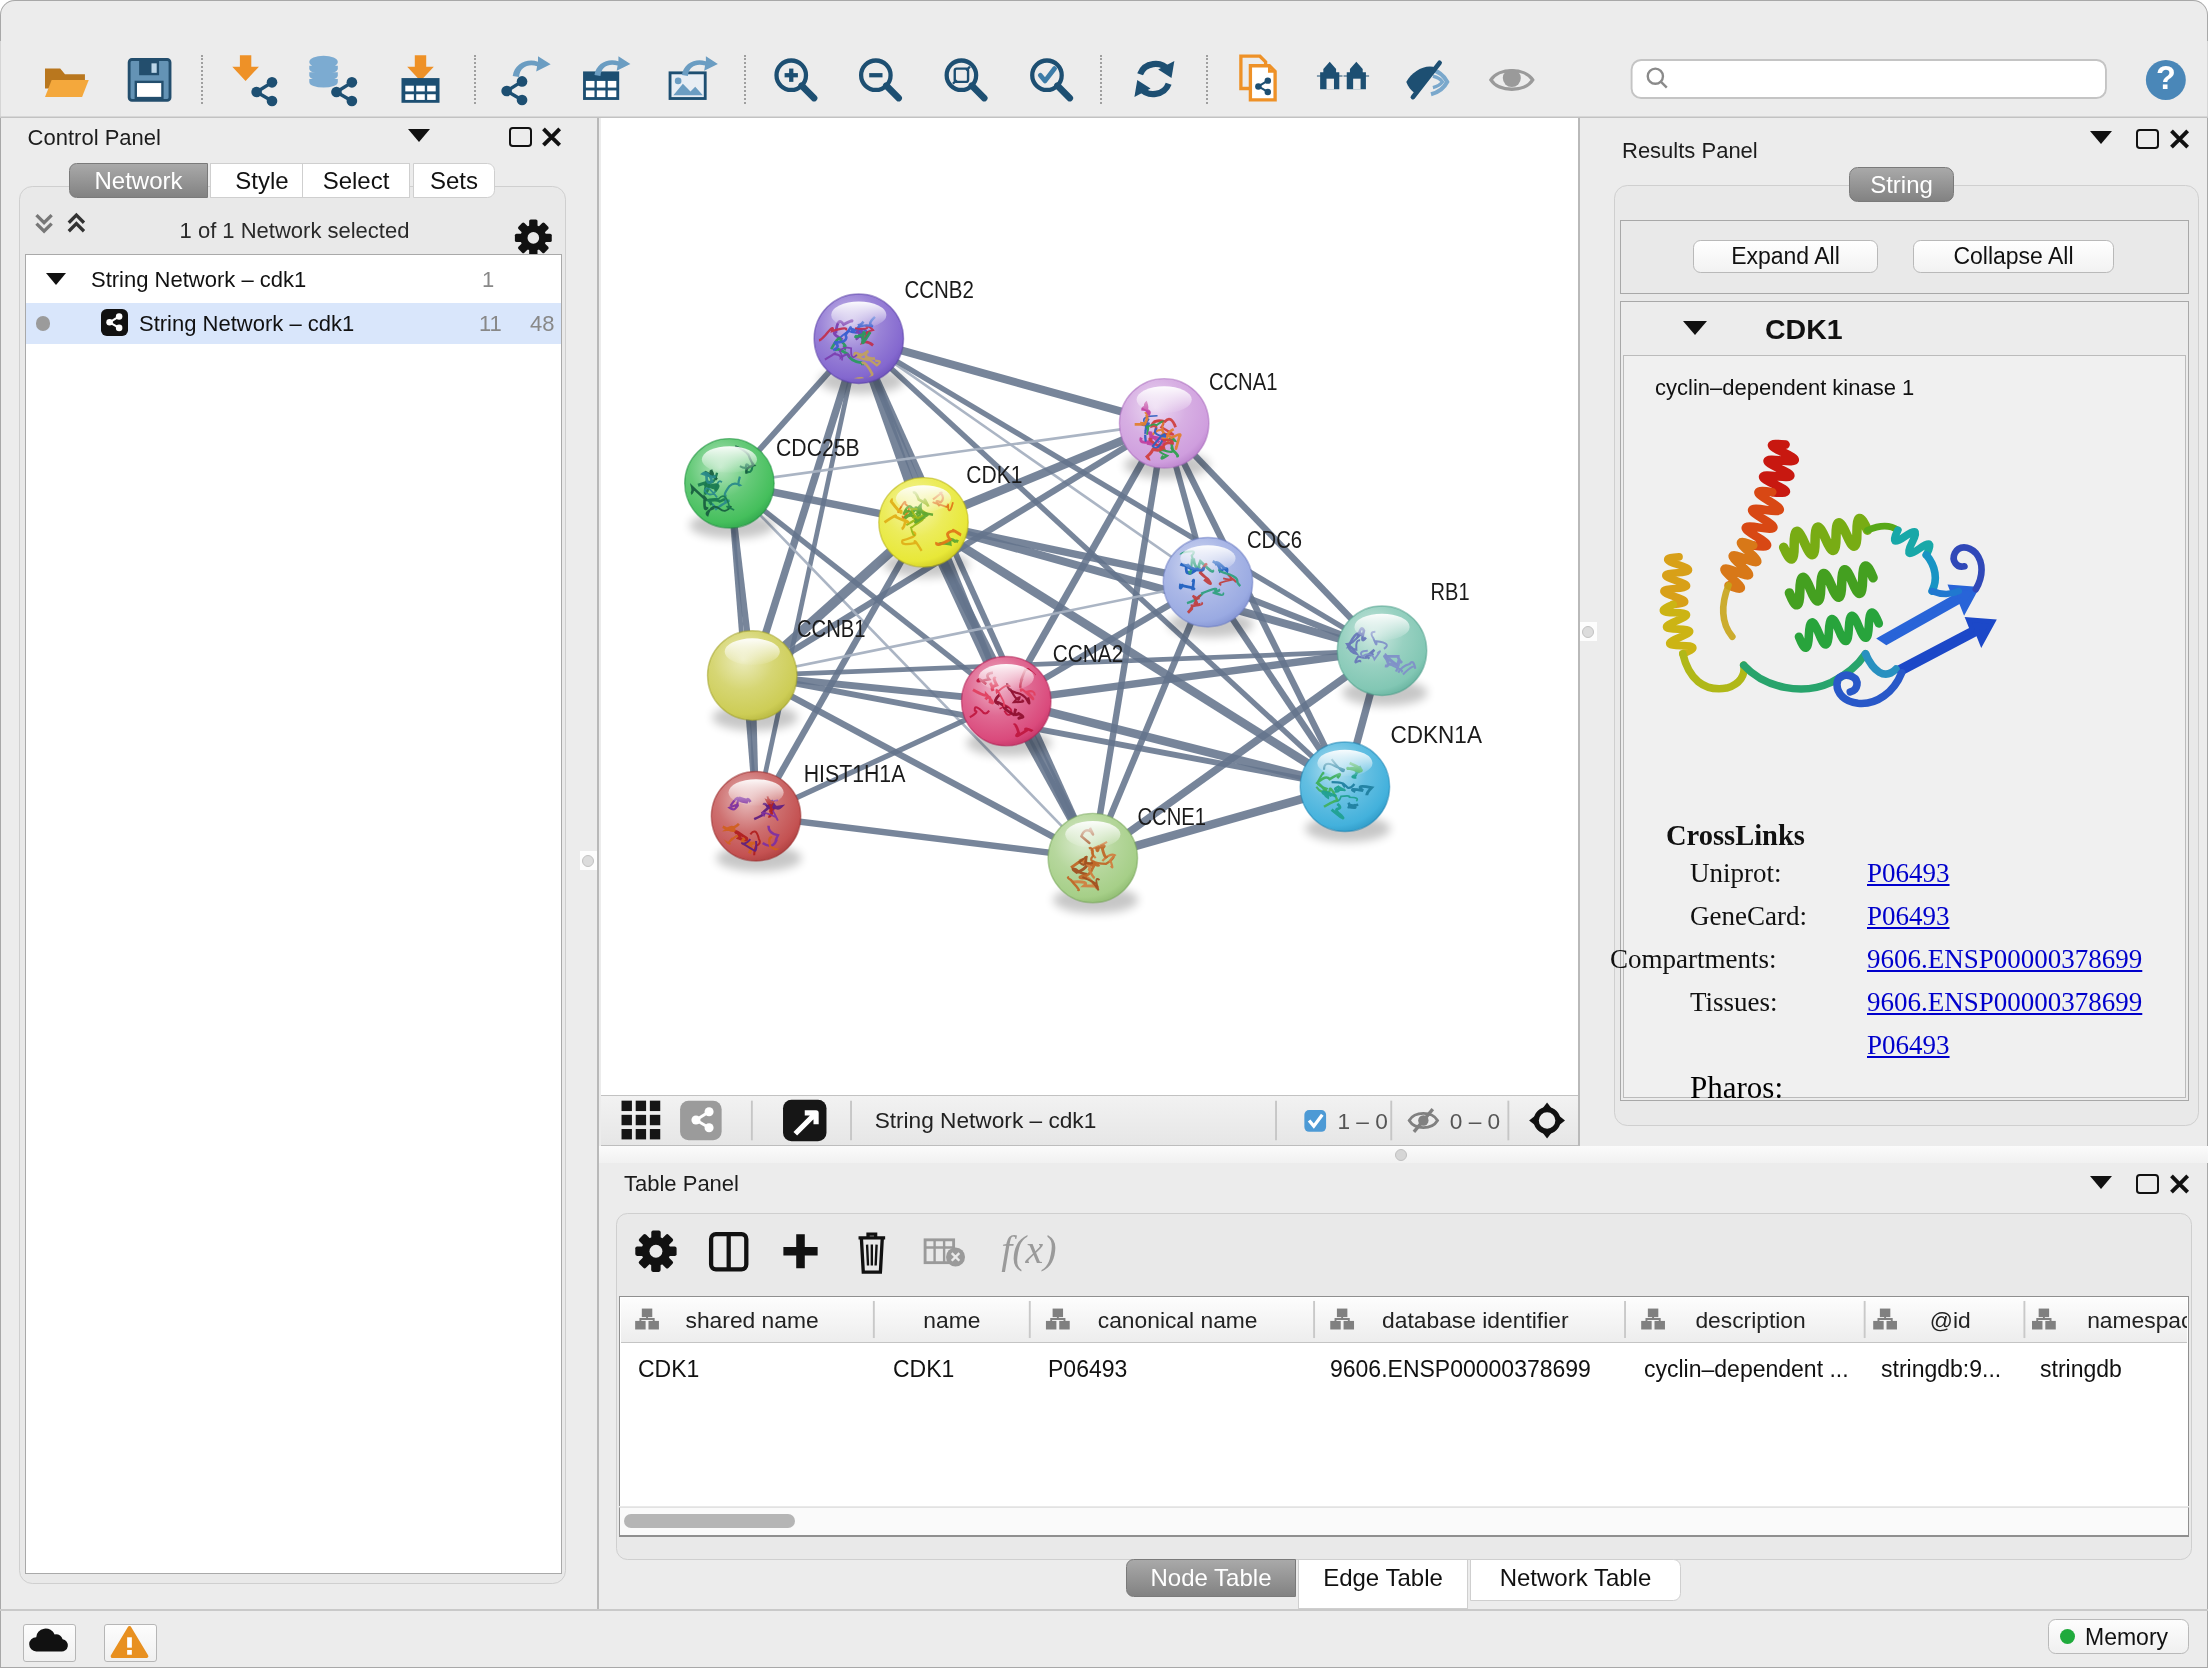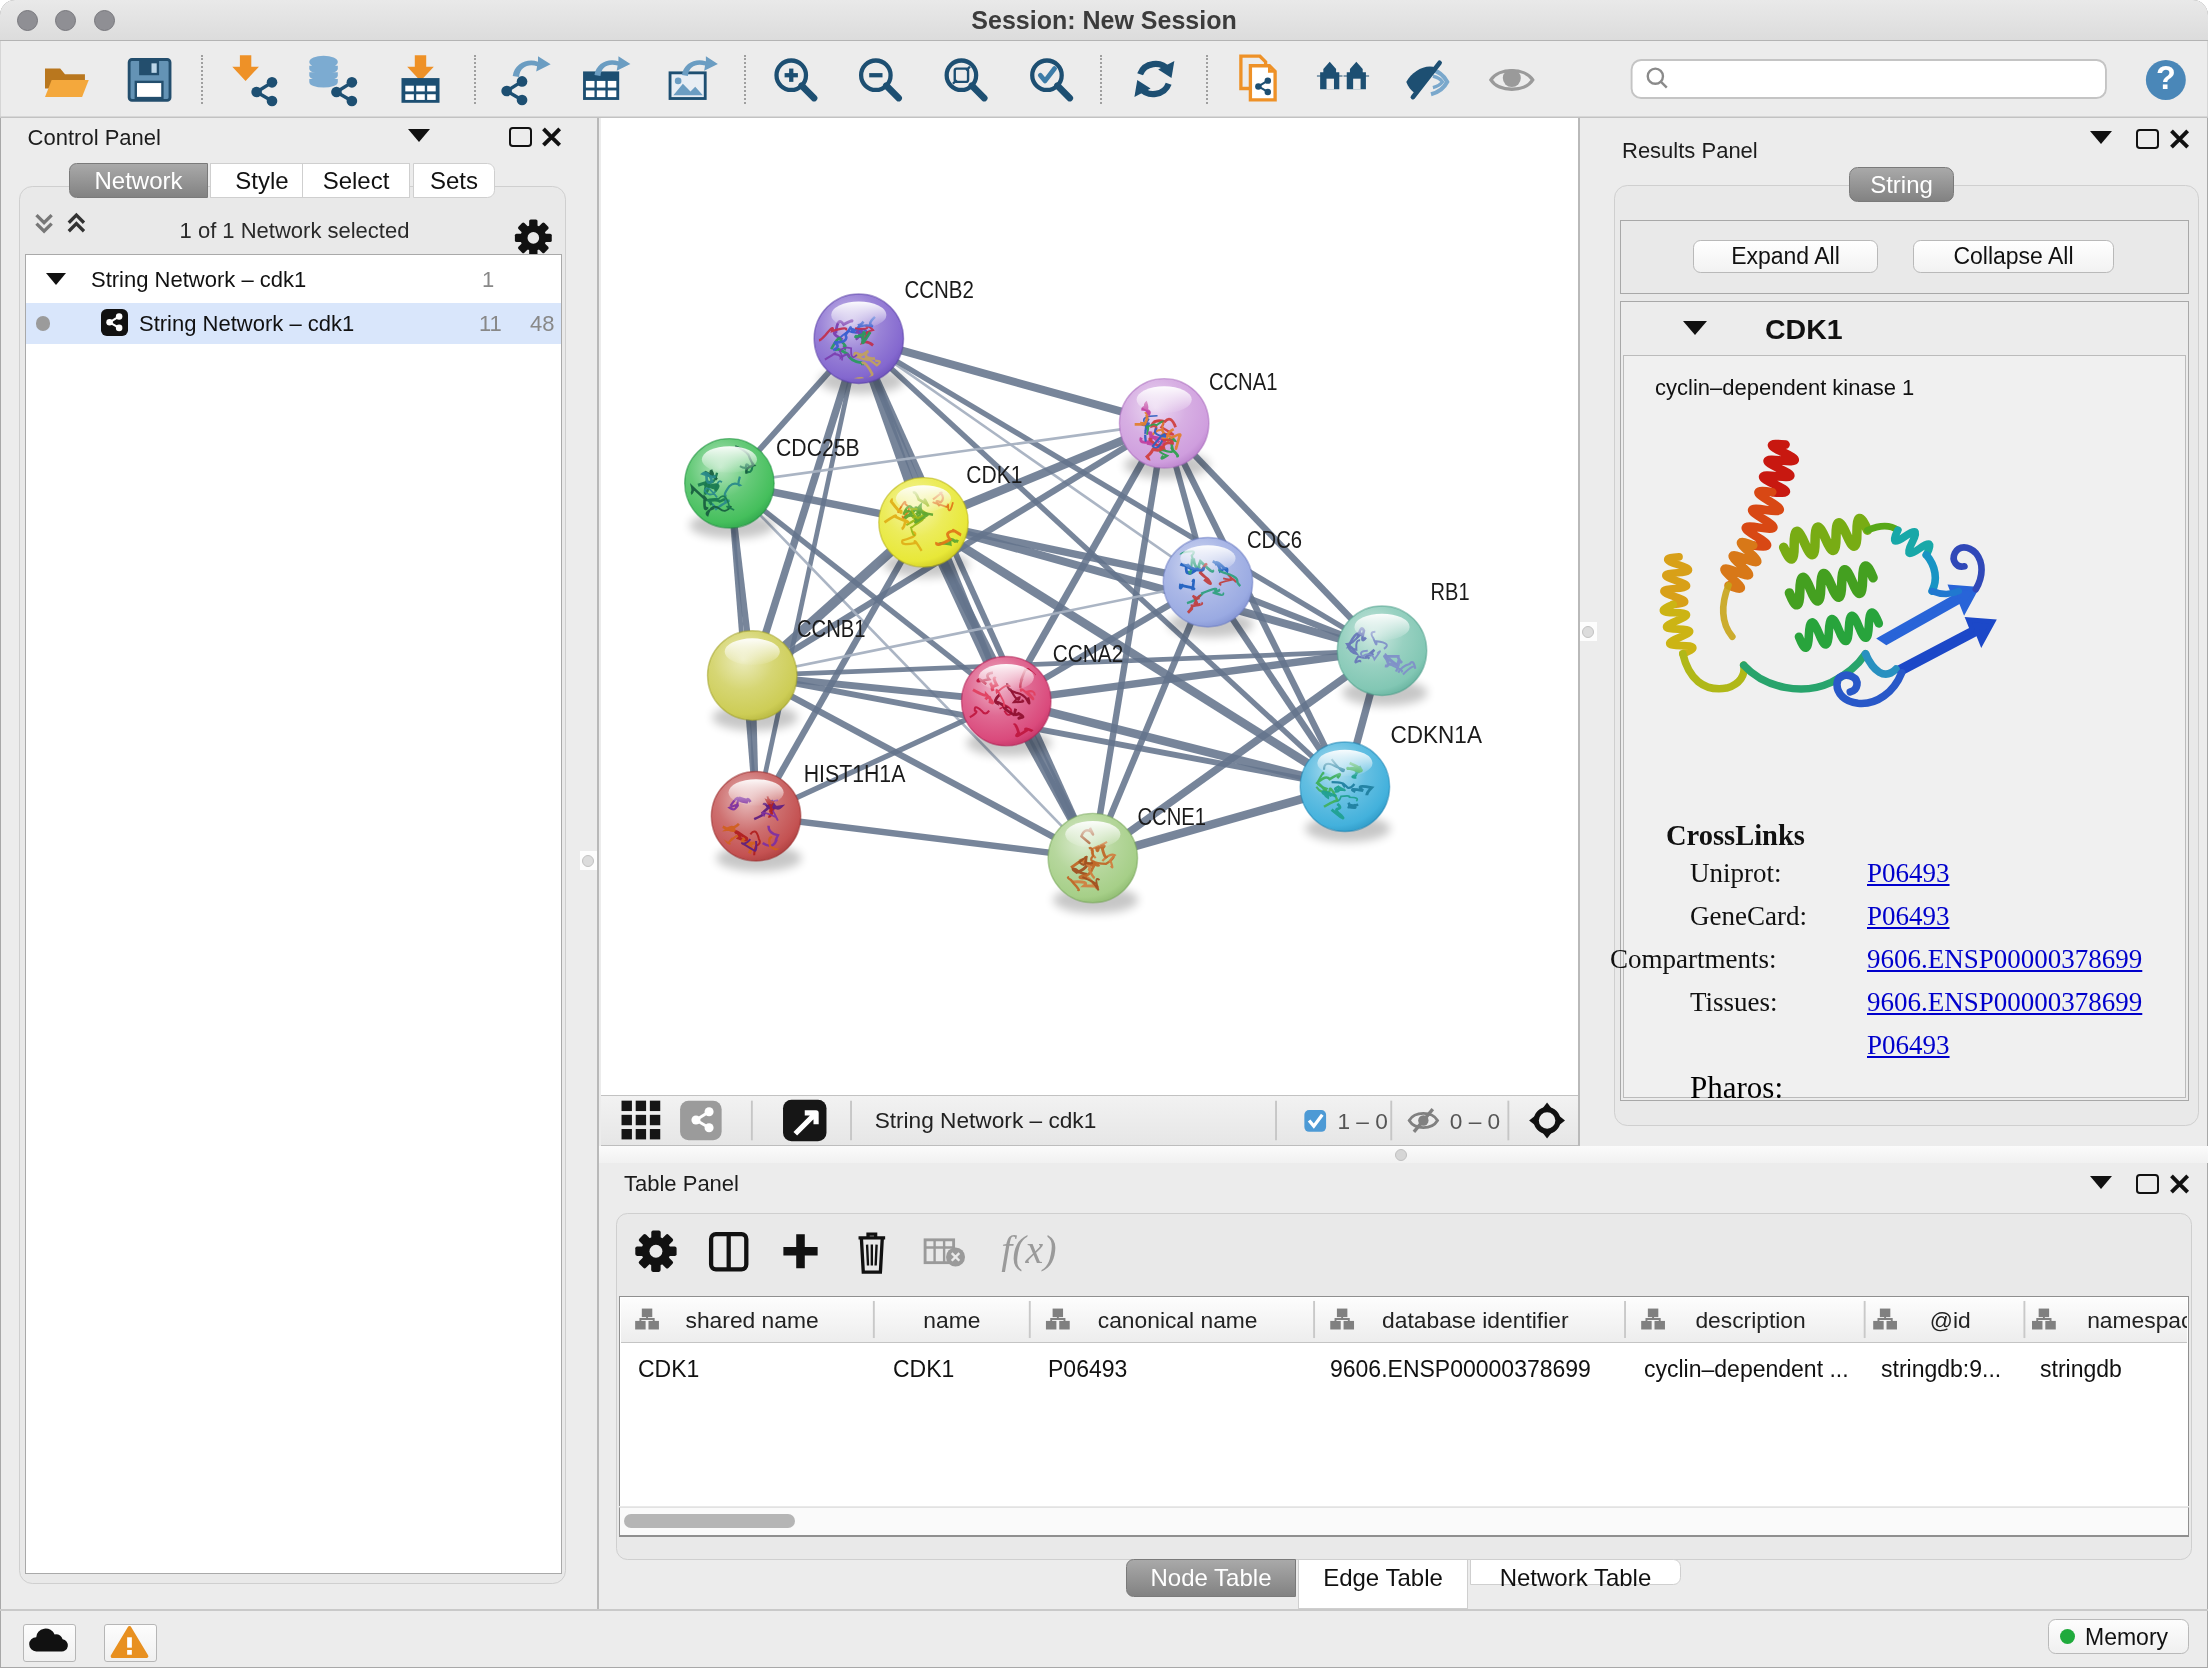--- a/index.html
+++ b/index.html
@@ -8,26 +8,20 @@
 .tb-sep { position:absolute; width:0px; border-left:2.5px dotted #9f9f9f; top:55px; height:49px; }
 .ptitle { font-size:22px; color:#1c1c1c; }
 .tri-d { width:0;height:0;border-left:11.4px solid transparent;border-right:11.4px solid transparent;border-top:13.3px solid #111; }
 .floatbox { width:23px;height:20px;border:2.9px solid #111;border-radius:3.8px; }
 .xmark { font-weight:bold;font-size:30px;color:#111;line-height:23px;font-family:"Liberation Sans"; }
 .tab { position:absolute; height:35px; background:#fff; border:1px solid #cfcfcf; font-size:24px; color:#111; text-align:center; line-height:33px; }
 .tabsel { background:linear-gradient(#a9a9a9,#828282); color:#fff; border-color:#7a7a7a; }
 .btn { position:absolute; background:linear-gradient(#ffffff,#f2f2f2); border:1.4px solid #b9b9b9; border-radius:7.6px; font-size:23px; color:#111; text-align:center; }
 </style></head><body>
 <div class="win">
-<div class="abs" style="left:0;top:0;width:2208px;height:41px;background:linear-gradient(#e9e9e9,#dcdcdc);border-bottom:1.9px solid #b4b4b4;border-radius:15px 15px 0 0;">
-<div class="abs" style="left:17px;top:9.5px;width:21px;height:21px;border-radius:50%;background:#8f8f94;border:1px solid #77777c;"></div>
-<div class="abs" style="left:55px;top:9.5px;width:21px;height:21px;border-radius:50%;background:#8f8f94;border:1px solid #77777c;"></div>
-<div class="abs" style="left:94px;top:9.5px;width:21px;height:21px;border-radius:50%;background:#8f8f94;border:1px solid #77777c;"></div>
-<div class="abs" style="left:0;top:5.7px;width:2208px;text-align:center;font-size:25px;font-weight:bold;color:#3c3c3c;">Session: New Session</div>
-</div>
 <svg class="abs" style="left:0;top:41px" width="2208" height="77" viewBox="0 0 2322 81">
 <rect width="2322" height="81" fill="#ececec"></rect>
 <line x1="0" y1="80.25" x2="2322" y2="80.25" stroke="#c2c2c2" stroke-width="1.5"></line>
 <g transform="translate(44,20)">
 <path d="M3 9 L19 9 L24 15 L45 15 L45 30 L3 30 Z" fill="#b9771e"></path>
 <path d="M10 21 L49 21 L42 39 L3 39 Z" fill="#f4a83c"></path>
 </g>
 <g transform="translate(134,18)">
 <rect x="1.5" y="1.5" width="43" height="43" rx="3" fill="#6493b5" stroke="#234e6d" stroke-width="3"></rect>
 <rect x="12" y="3" width="21" height="15" fill="#234e6d"></rect>
@@ -779,21 +773,21 @@
 <div class="abs" style="left:638px;top:1356px;font-size:23px;color:#111;">CDK1</div>
 <div class="abs" style="left:893px;top:1356px;font-size:23px;color:#111;">CDK1</div>
 <div class="abs" style="left:1048px;top:1356px;font-size:23px;color:#111;">P06493</div>
 <div class="abs" style="left:1330px;top:1356px;font-size:23px;color:#111;">9606.ENSP00000378699</div>
 <div class="abs" style="left:1644px;top:1356px;font-size:23px;color:#111;">cyclin–dependent ...</div>
 <div class="abs" style="left:1881px;top:1356px;font-size:23px;color:#111;">stringdb:9...</div>
 <div class="abs" style="left:2040px;top:1356px;font-size:23px;color:#111;">stringdb</div>
 <div class="abs" style="left:624px;top:1514px;width:171px;height:14.3px;border-radius:7.6px;background:#b5b5b5;"></div>
 <div class="tab tabsel" style="left:1126px;top:1559px;width:170px;height:38px;line-height:36px;border-radius:7.6px 0 0 7.6px;">Node Table</div>
 <div class="tab" style="left:1298px;top:1559px;width:170px;height:50px;line-height:36px;">Edge Table</div>
-<div class="tab" style="left:1470px;top:1559px;width:211px;height:26px;line-height:36px;border-radius:0 7.6px 7.6px 0;">Network Table</div>
+<div class="tab" style="left:1470px;top:1559px;width:211px;height:42px;line-height:36px;border-radius:0 7.6px 7.6px 0;">Network Table</div>
 <div class="abs" style="left:0;top:1609px;width:2208px;height:1.9px;background:#c9c9c9;"></div>
 <div class="abs" style="left:23px;top:1624px;width:53px;height:38px;background:linear-gradient(#fdfdfd,#f0f0f0);border:1.9px solid #b6b6b6;border-radius:2.9px;">
 <svg width="49" height="34" viewBox="0 0 52 36">
         <path d="M13 28 a7.5 7.5 0 0 1 0-15 a10 9 0 0 1 19.5-3 a8 8 0 0 1 8.5 5 a6.5 6.5 0 0 1-2 13 Z" fill="#111"></path>
       </svg>
 </div>
 <div class="abs" style="left:104px;top:1624px;width:53px;height:38px;background:linear-gradient(#fdfdfd,#f0f0f0);border:1.9px solid #b6b6b6;border-radius:2.9px;">
 <svg width="49" height="34" viewBox="0 0 52 36">
         <path d="M26 3 L44 33 L8 33 Z" fill="#e89020" stroke="#e89020" stroke-width="4" stroke-linejoin="round"></path>
         <rect x="23.5" y="13" width="5" height="11" fill="#fff"></rect>

